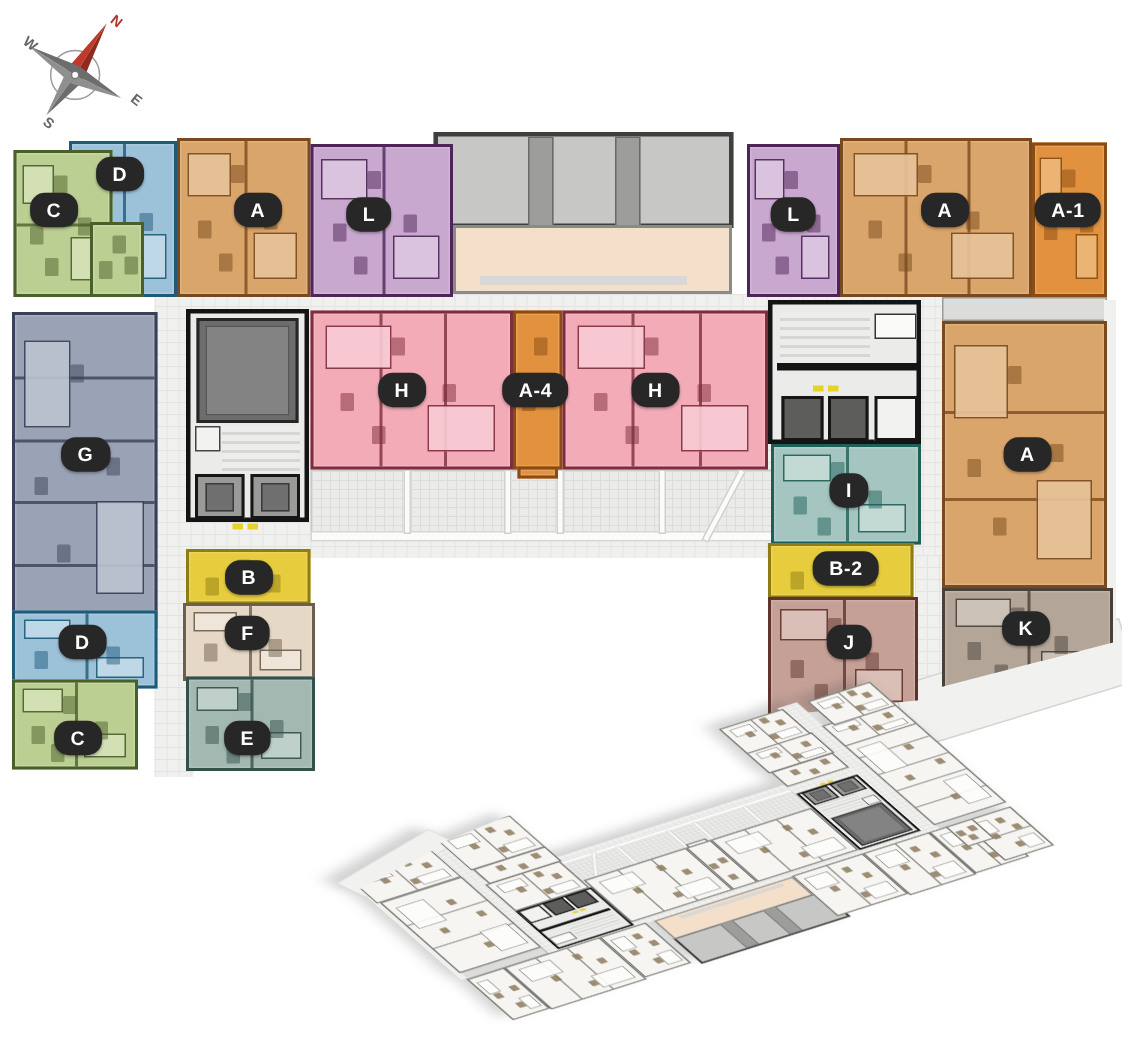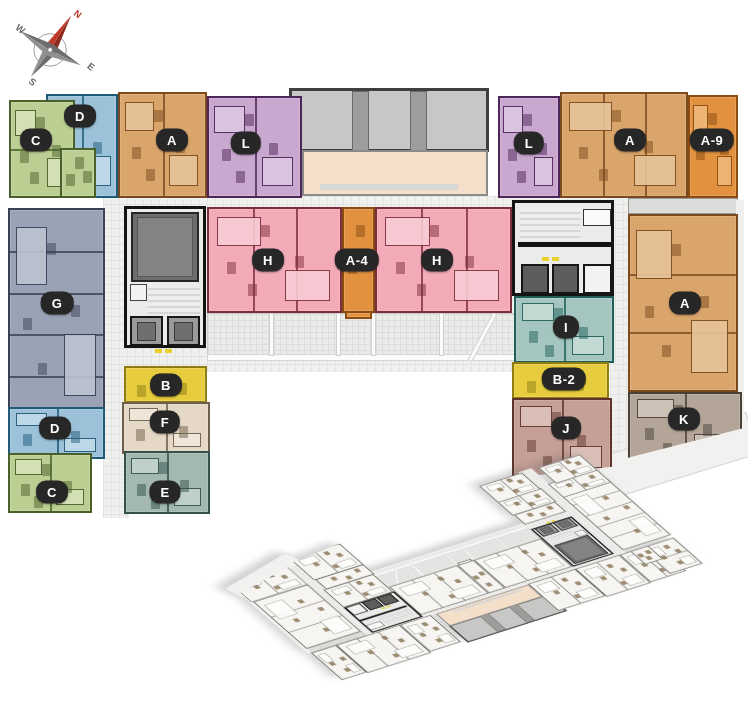--- a/index.html
+++ b/index.html
@@ -274,21 +274,21 @@
         <div class="abs" style="left: 14%; top: 52%; width: 9px; height: 12px; background: rgb(74, 64, 56); opacity: 0.5; border-radius: 1px;"></div>
         <div class="abs" style="left: 66%; top: 46%; width: 9px; height: 12px; background: rgb(74, 64, 56); opacity: 0.5; border-radius: 1px;"></div>
         <div class="abs" style="left: 30%; top: 74%; width: 9px; height: 12px; background: rgb(74, 64, 56); opacity: 0.5; border-radius: 1px;"></div>
       </div>
       <div class="badge" style="left: 36px; top: 140px;">C</div>
       <div class="badge" style="left: 80px; top: 116px;">D</div>
       <div class="badge" style="left: 172px; top: 140px;">A</div>
       <div class="badge" style="left: 246px; top: 143px;">L</div>
       <div class="badge" style="left: 529px; top: 143px;">L</div>
       <div class="badge" style="left: 630px; top: 140px;">A</div>
-      <div class="badge" style="left: 712px; top: 140px;">A-9</div>
+      <div class="badge" style="left: 712px; top: 140px;">A-1</div>
       <div class="badge" style="left: 57px; top: 303px;">G</div>
       <div class="badge" style="left: 268px; top: 260px;">H</div>
       <div class="badge" style="left: 357px; top: 260px;">A-4</div>
       <div class="badge" style="left: 437px; top: 260px;">H</div>
       <div class="badge" style="left: 685px; top: 303px;">A</div>
       <div class="badge" style="left: 566px; top: 327px;">I</div>
       <div class="badge" style="left: 166px; top: 385px;">B</div>
       <div class="badge" style="left: 564px; top: 379px;">B-2</div>
       <div class="badge" style="left: 55px; top: 428px;">D</div>
       <div class="badge" style="left: 165px; top: 422px;">F</div>

